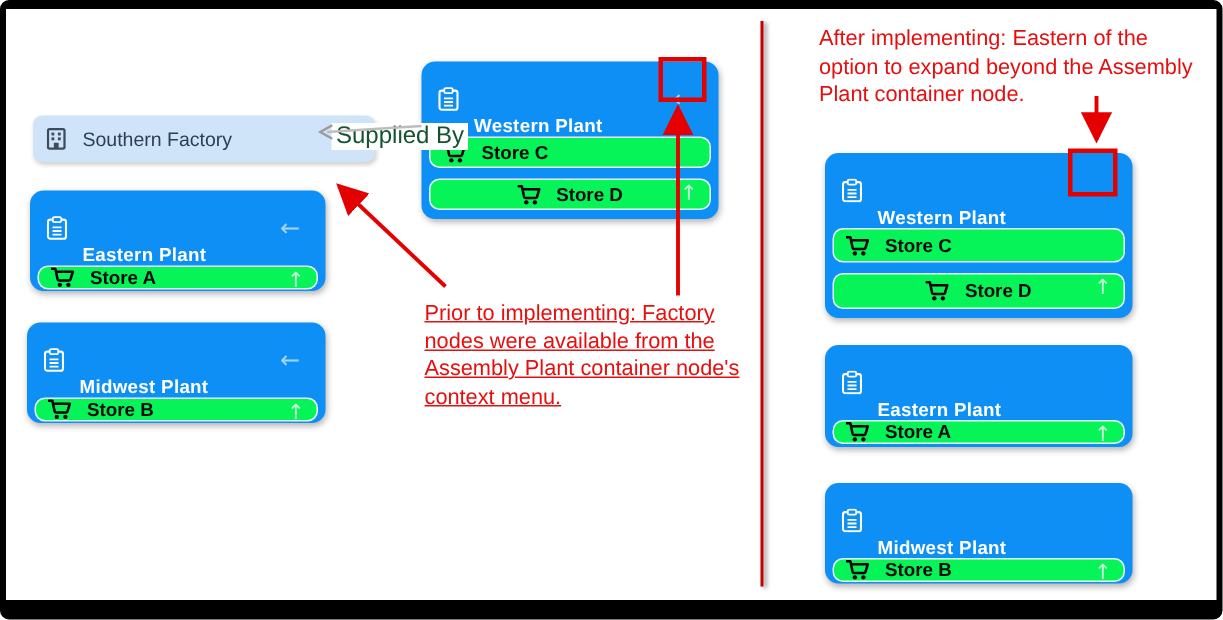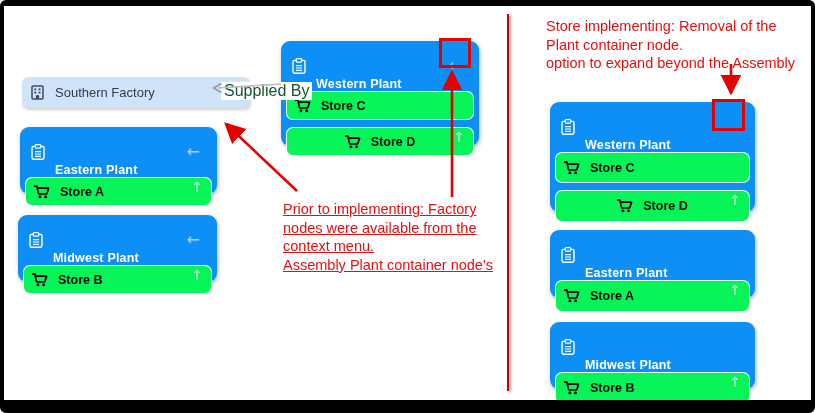--- a/index.html
+++ b/index.html
@@ -7,21 +7,21 @@
   .frame{position:absolute;inset:0;border:solid #000;border-width:6px 4px 13px 4px;border-radius:6px;pointer-events:none;z-index:50;}
   .divider{position:absolute;left:507px;top:14px;width:2px;height:377px;background:#c40000;box-shadow:2px 1px 3px rgba(0,0,0,.45);z-index:5;}
 
   
   .container-node{position:absolute;background:#0d8ff5;border-radius:9px;box-shadow:1px 2px 4px rgba(0,0,0,.3);display:flex;flex-direction:column;padding:0 5px 6px 5px;box-sizing:border-box;z-index:2;}
   .container-header{display:flex;align-items:center;flex:0 0 30px;padding:0 6px;color:#fff;}
   .container-title{margin-left:10px;font-size:12.5px;font-weight:600;letter-spacing:.2px;margin-top:36px;}
   .collapse-arrow{margin-left:auto;margin-right:6px;color:rgba(255,255,255,.62);font-size:16px;line-height:1;font-family:"DejaVu Sans",sans-serif;cursor:pointer;}
 
   
-  .store-node{position:relative;height:29px;border:1.5px solid rgba(255,255,255,.9);background:#06f457;border-radius:7px;display:flex;align-items:center;padding:12px 8px;box-sizing:border-box;margin-top:0;}
+  .store-node{position:relative;height:29px;border:1.5px solid rgba(255,255,255,.9);background:#06f457;border-radius:7px;display:flex;align-items:center;padding:0 8px;box-sizing:border-box;margin-top:0;}
   .store-node + .store-node{margin-top:7px;justify-content:center;}
   .store-label{margin-left:10px;font-size:12.5px;font-weight:600;color:#0a0a0a;}
   .expand-arrow{position:absolute;top:1px;right:8px;color:rgba(255,255,255,.8);font-size:14px;font-family:"DejaVu Sans",sans-serif;cursor:pointer;}
 
   
   .factory-node{position:absolute;left:22px;top:77px;width:228px;height:31px;background:#cfe4f9;border-radius:6px;box-shadow:1px 2px 3px rgba(0,0,0,.18);display:flex;align-items:center;padding:0 9px;box-sizing:border-box;z-index:2;}
   .factory-label{margin-left:11px;font-size:13px;color:#2e3d4f;}
 
   
   .note{position:absolute;color:#e60f0f;font-size:14.5px;line-height:18.5px;z-index:6;}
@@ -130,31 +130,31 @@
     <span class="store-label">Store B</span>
     <span class="expand-arrow">↑</span>
   </div>
 </div>
 
 <div class="edge-label">Supplied By</div>
 
 <div class="note" style="left:283px;top:200px;text-decoration:underline;">
   <div>Prior to implementing: Factory</div>
   <div>nodes were available from the</div>
+  <div>Assembly Plant container node's</div>
   <div>context menu.</div>
-  <div>Assembly Plant container node's</div>
 </div>
 
 <div class="highlight-rect" style="left:439px;top:38px;width:26px;height:24px;"></div>
 <div class="highlight-rect" style="left:712px;top:99px;width:27px;height:26px;"></div>
 
 <div class="note" style="left:546px;top:17px;">
-  <div>Store implementing: Removal of the</div>
+  <div>After implementing: Eastern of the</div>
+  <div>option to expand beyond the Assembly</div>
   <div>Plant container node.</div>
-  <div>option to expand beyond the Assembly</div>
 </div>
 
 <div class="container-node" style="left:550px;top:102px;width:205px;height:110px;">
   <div class="container-header" style="flex-basis:32px;">
     <span class="icon">
       <svg width="14" height="16" viewBox="0 0 14 16">
           <rect x="1" y="2.4" width="12" height="12.8" rx="1.6" fill="none" stroke="#fff" stroke-width="1.4"></rect>
           <rect x="4.2" y="0.7" width="5.6" height="3.4" rx="1" fill="#0d8ff5" stroke="#fff" stroke-width="1.2"></rect>
           <path d="M4 7.6 h6 M4 10 h6 M4 12.4 h6" stroke="#fff" stroke-width="1.2"></path>
         </svg>

